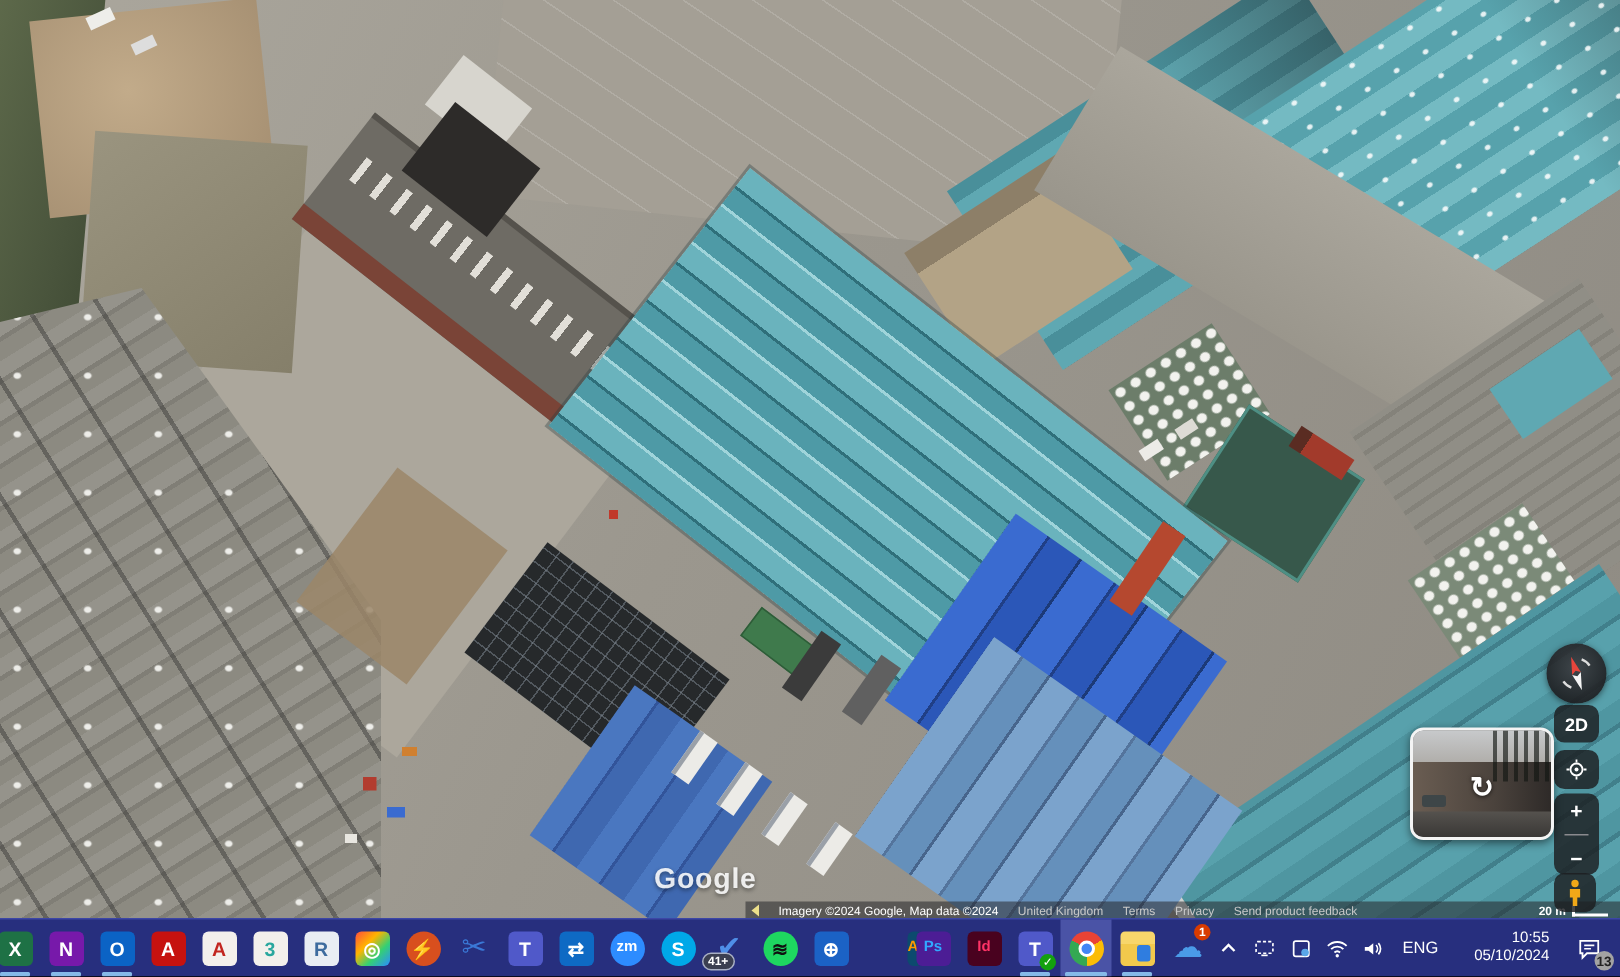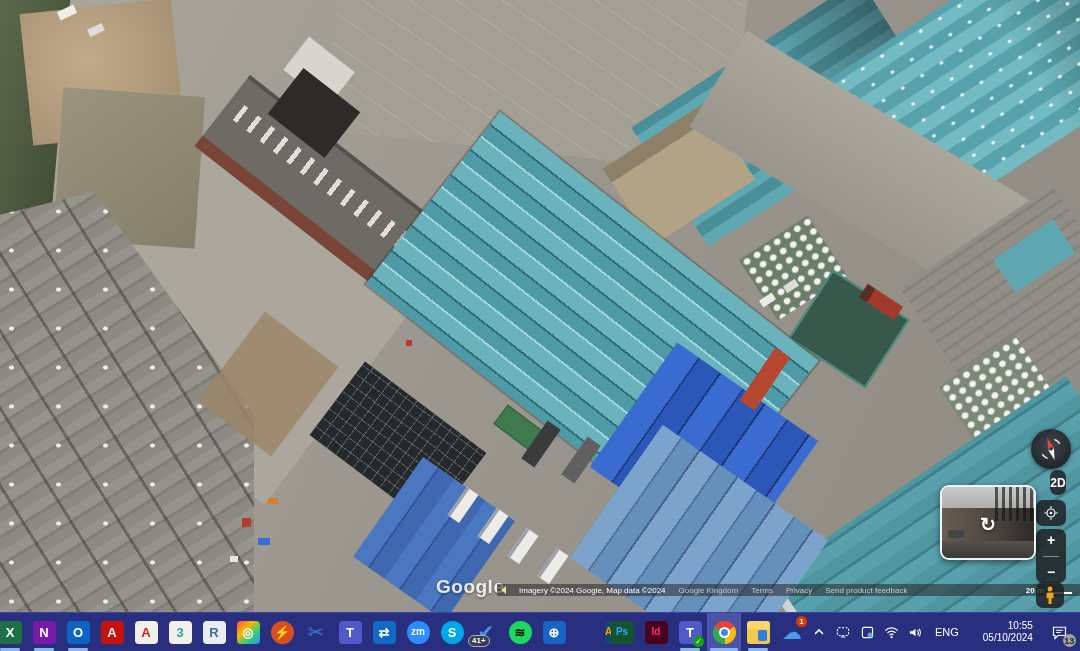--- a/index.html
+++ b/index.html
@@ -87,35 +87,35 @@
   .spk2{left:258px;top:538px;width:12px;height:7px;background:#3a6bd0;}
   .spk3{left:230px;top:556px;width:8px;height:6px;background:#e8e6e0;}
   .spk4{left:268px;top:498px;width:10px;height:6px;background:#d08030;}
   .spk5{left:406px;top:340px;width:6px;height:6px;background:#c0392b;}
   .vanTL1{left:58px;top:8px;width:18px;height:9px;transform:rotate(-25deg);background:#eeeeea;}
   .vanTL2{left:88px;top:26px;width:16px;height:8px;transform:rotate(-25deg);background:#ddd;}
 
   
   .watermark{position:absolute;left:436px;top:576px;font-size:19px;font-weight:bold;
     color:rgba(255,255,255,.88);letter-spacing:.5px;text-shadow:0 1px 3px rgba(0,0,0,.45);}
-  .attribution{position:absolute;left:497px;right:0;bottom:17px;height:12px;
+  .attribution{position:absolute;left:497px;right:0;bottom:0;height:12px;
     background:rgba(38,38,42,.55);display:flex;align-items:center;gap:13px;
     padding:0 8px 0 4px;font-size:8px;color:#fff;white-space:nowrap;}
   .attr-tri{width:0;height:0;border-top:4px solid transparent;border-bottom:4px solid transparent;
     border-right:5px solid #ecdf8a;}
   .attr-dim,.attr-link{color:#c9c9c9;}
   .scale{margin-left:auto;display:flex;align-items:flex-start;gap:4px;font-weight:bold;color:#fff;}
   .scalebar{width:22px;height:5px;border-left:2px solid #fff;border-bottom:2px solid #fff;margin-top:1px;}
 
   .ctl{position:absolute;border:none;display:flex;align-items:center;justify-content:center;
     background:rgba(28,29,32,.82);color:#fff;border-radius:7px;padding:0;cursor:pointer;}
   .compass{position:absolute;right:9px;top:429px;width:40px;height:40px;border-radius:50%;
     background:radial-gradient(circle at 50% 40%,rgba(60,60,64,.9),rgba(18,18,20,.92));
     display:flex;align-items:center;justify-content:center;box-shadow:0 1px 4px rgba(0,0,0,.5);}
-  .btn2d{right:14px;top:470px;width:16px;height:25px;font-size:12px;font-weight:bold;}
+  .btn2d{right:14px;top:470px;width:30px;height:25px;font-size:12px;font-weight:bold;}
   .btnloc{right:14px;top:500px;width:30px;height:26px;}
   .zoomctl{position:absolute;right:14px;top:529px;width:30px;height:50px;border-radius:7px;
     background:rgba(28,29,32,.82);display:flex;flex-direction:column;align-items:center;justify-content:space-between;padding:2px 0;}
   .zoomctl button{background:none;border:none;color:#fff;font-size:14px;font-weight:bold;line-height:1;padding:2px;cursor:pointer;}
   .zdiv{width:16px;height:1px;background:#8a8a8e;}
   .pegman{right:16px;top:582px;width:28px;height:26px;}
   .svcard{position:absolute;right:44px;bottom:53px;width:92px;height:71px;border-radius:9px;
     border:2px solid rgba(255,255,255,.92);overflow:hidden;box-shadow:0 2px 6px rgba(0,0,0,.5);background:#777;}
   .sv-sky{position:absolute;left:0;right:0;top:0;height:42%;background:linear-gradient(#c7c9cb,#a7a39d);}
   .sv-wall{position:absolute;left:0;right:0;top:30%;bottom:22%;background:linear-gradient(90deg,#6a5d52,#4a423c 60%,#2e2a28);}
@@ -211,21 +211,21 @@
     <div class="sh spk4"></div>
     <div class="sh spk5"></div>
     <div class="sh vanTL1"></div>
     <div class="sh vanTL2"></div>
 
     <div class="watermark">Google</div>
 
     <div class="attribution">
       <span class="attr-tri"></span>
       <span class="attr-txt">Imagery ©2024 Google, Map data ©2024</span>
-      <span class="attr-dim">Google Kingdom</span>
+      <span class="attr-dim">United Kingdom</span>
       <span class="attr-link">Terms</span>
       <span class="attr-link">Privacy</span>
       <span class="attr-link">Send product feedback</span>
       <span class="scale">
         <span>20 m</span>
         <span class="scalebar"></span>
       </span>
     </div>
 
     <div class="compass">
@@ -320,21 +320,21 @@
         <div class="tb-app">
           <span class="glyph round" style="background: rgb(30, 215, 96); color: rgb(16, 16, 16);">≋</span>
         </div>
         <div class="tb-app">
           <span class="glyph" style="background: rgb(27, 98, 197); color: rgb(255, 255, 255);">⊕</span>
         </div>
         <div class="tb-app">
           <span class="glyph small" style="background: #0c4a6e; color: rgb(255, 154, 0); margin-left: 44px;">Ai</span>
         </div>
         <div class="tb-app">
-          <span class="glyph small" style="background: #14532d; color: rgb(49, 168, 255); text-align: center;">Ps</span>
+          <span class="glyph small" style="background: #4c1d95; color: rgb(49, 168, 255); text-align: center;">Ps</span>
         </div>
         <div class="tb-app">
           <span class="glyph small" style="background: rgb(73, 2, 31); color: rgb(255, 51, 102);">Id</span>
         </div>
         <div class="tb-app">
           <span class="glyph" style="background: rgb(80, 89, 201); color: rgb(255, 255, 255);">T</span>
           <span class="badge-green">✓</span>
           <span class="underline"></span>
         </div>
         <div class="tb-app active">

